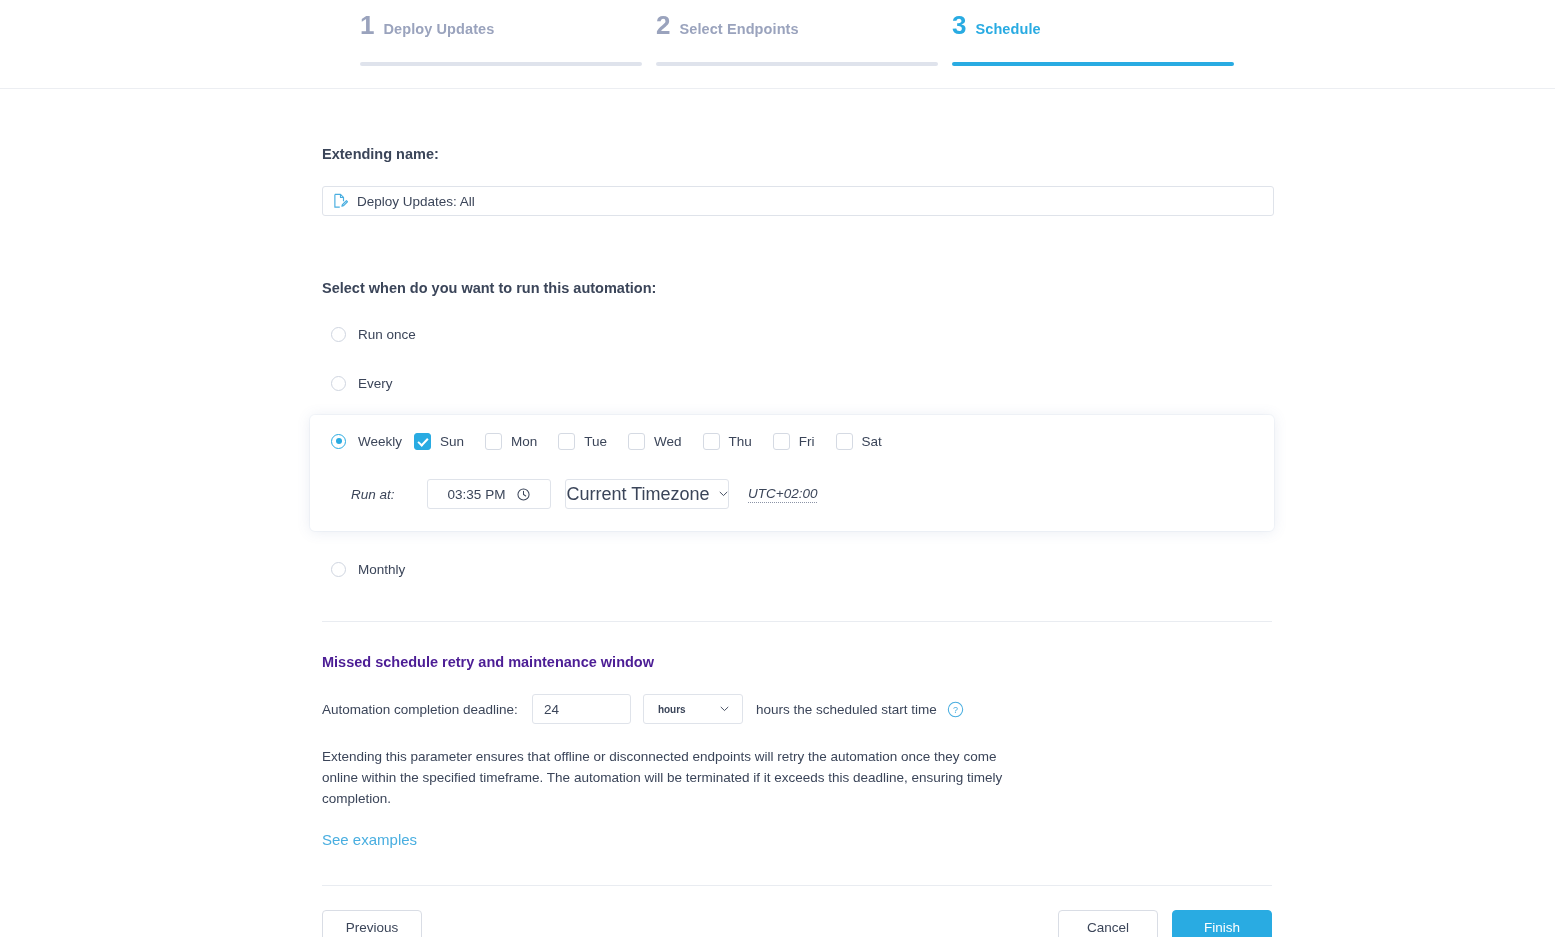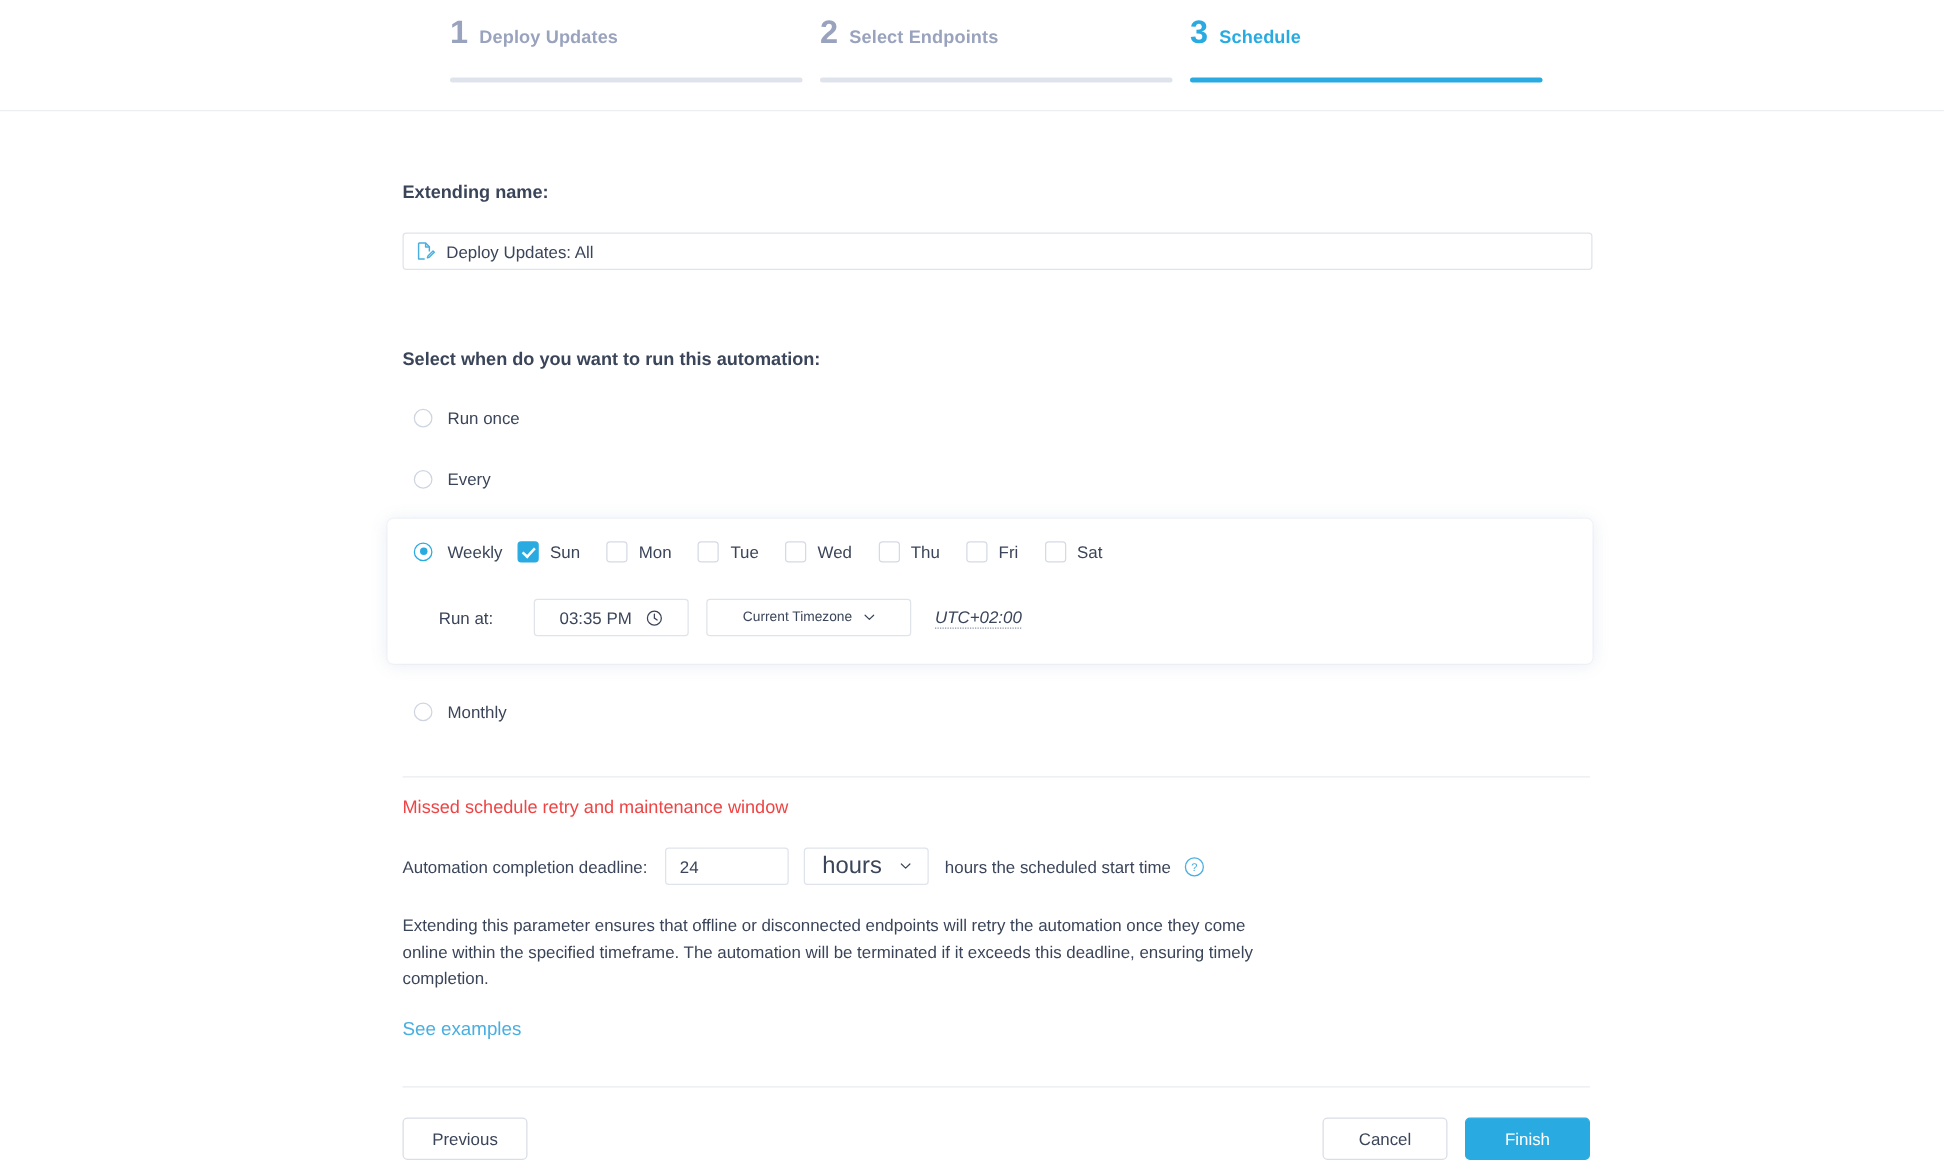--- a/index.html
+++ b/index.html
@@ -190,20 +190,21 @@
     align-items: center;
     gap: 0;
     padding-left: 12px;
     margin-top: 26px;
   }
   .runat-label {
     font-size: 13.5px;
     color: #3b4559;
     width: 76px;
     margin-left: 29px;
+    font-style: italic;
   }
   .time-input {
     width: 124px; height: 30px;
     border: 1px solid #dfe3ea;
     border-radius: 3px;
     background: #fff;
     display: flex;
     align-items: center;
     justify-content: center;
     gap: 12px;
@@ -214,21 +215,21 @@
   .tz-select {
     margin-left: 14px;
     width: 164px; height: 30px;
     border: 1px solid #dfe3ea;
     border-radius: 3px;
     background: #fff;
     display: flex;
     align-items: center;
     justify-content: center;
     gap: 9px;
-    font-size: 11px;
+    font-size: 18px;
     color: #3b4559;
   }
   .chev { width: 9px; height: 6px; display: block; }
   .tz-offset {
     margin-left: 19px;
     font-size: 13.5px;
     color: #3b4559;
     border-bottom: 1px dotted #8b93a6;
     padding-bottom: 1px;
     font-style: italic;
@@ -236,23 +237,23 @@
 
   .divider {
     height: 1px;
     background: #e9ecf1;
     width: 950px;
     margin-top: 41px;
   }
 
   .sub-head {
     font-size: 14.5px;
-    font-weight: 400;
-    color: #ef4444;
-    margin-top: 16px;
+    font-weight: 700;
+    color: #4c1d95;
+    margin-top: 32px;
   }
 
   .deadline-row {
     display: flex;
     align-items: center;
     margin-top: 24px;
   }
   .deadline-label { font-size: 13.5px; color: #3b4559; }
   .num-input {
     margin-left: 14px;
@@ -269,22 +270,23 @@
   .unit-select {
     margin-left: 12px;
     width: 100px; height: 30px;
     border: 1px solid #dfe3ea;
     border-radius: 3px;
     background: #fff;
     display: flex;
     align-items: center;
     justify-content: space-between;
     padding: 0 13px 0 14px;
-    font-size: 19px;
-    color: #3b4559;
+    font-size: 10px;
+    color: #3b4559;
+    font-weight: bold;
   }
   .after-text { margin-left: 13px; font-size: 13.5px; color: #3b4559; }
   .help-ico { margin-left: 10px; width: 17px; height: 17px; display: block; }
 
   .para {
     margin-top: 22px;
     width: 700px;
     font-size: 13.5px;
     line-height: 21px;
     color: #3b4559;

